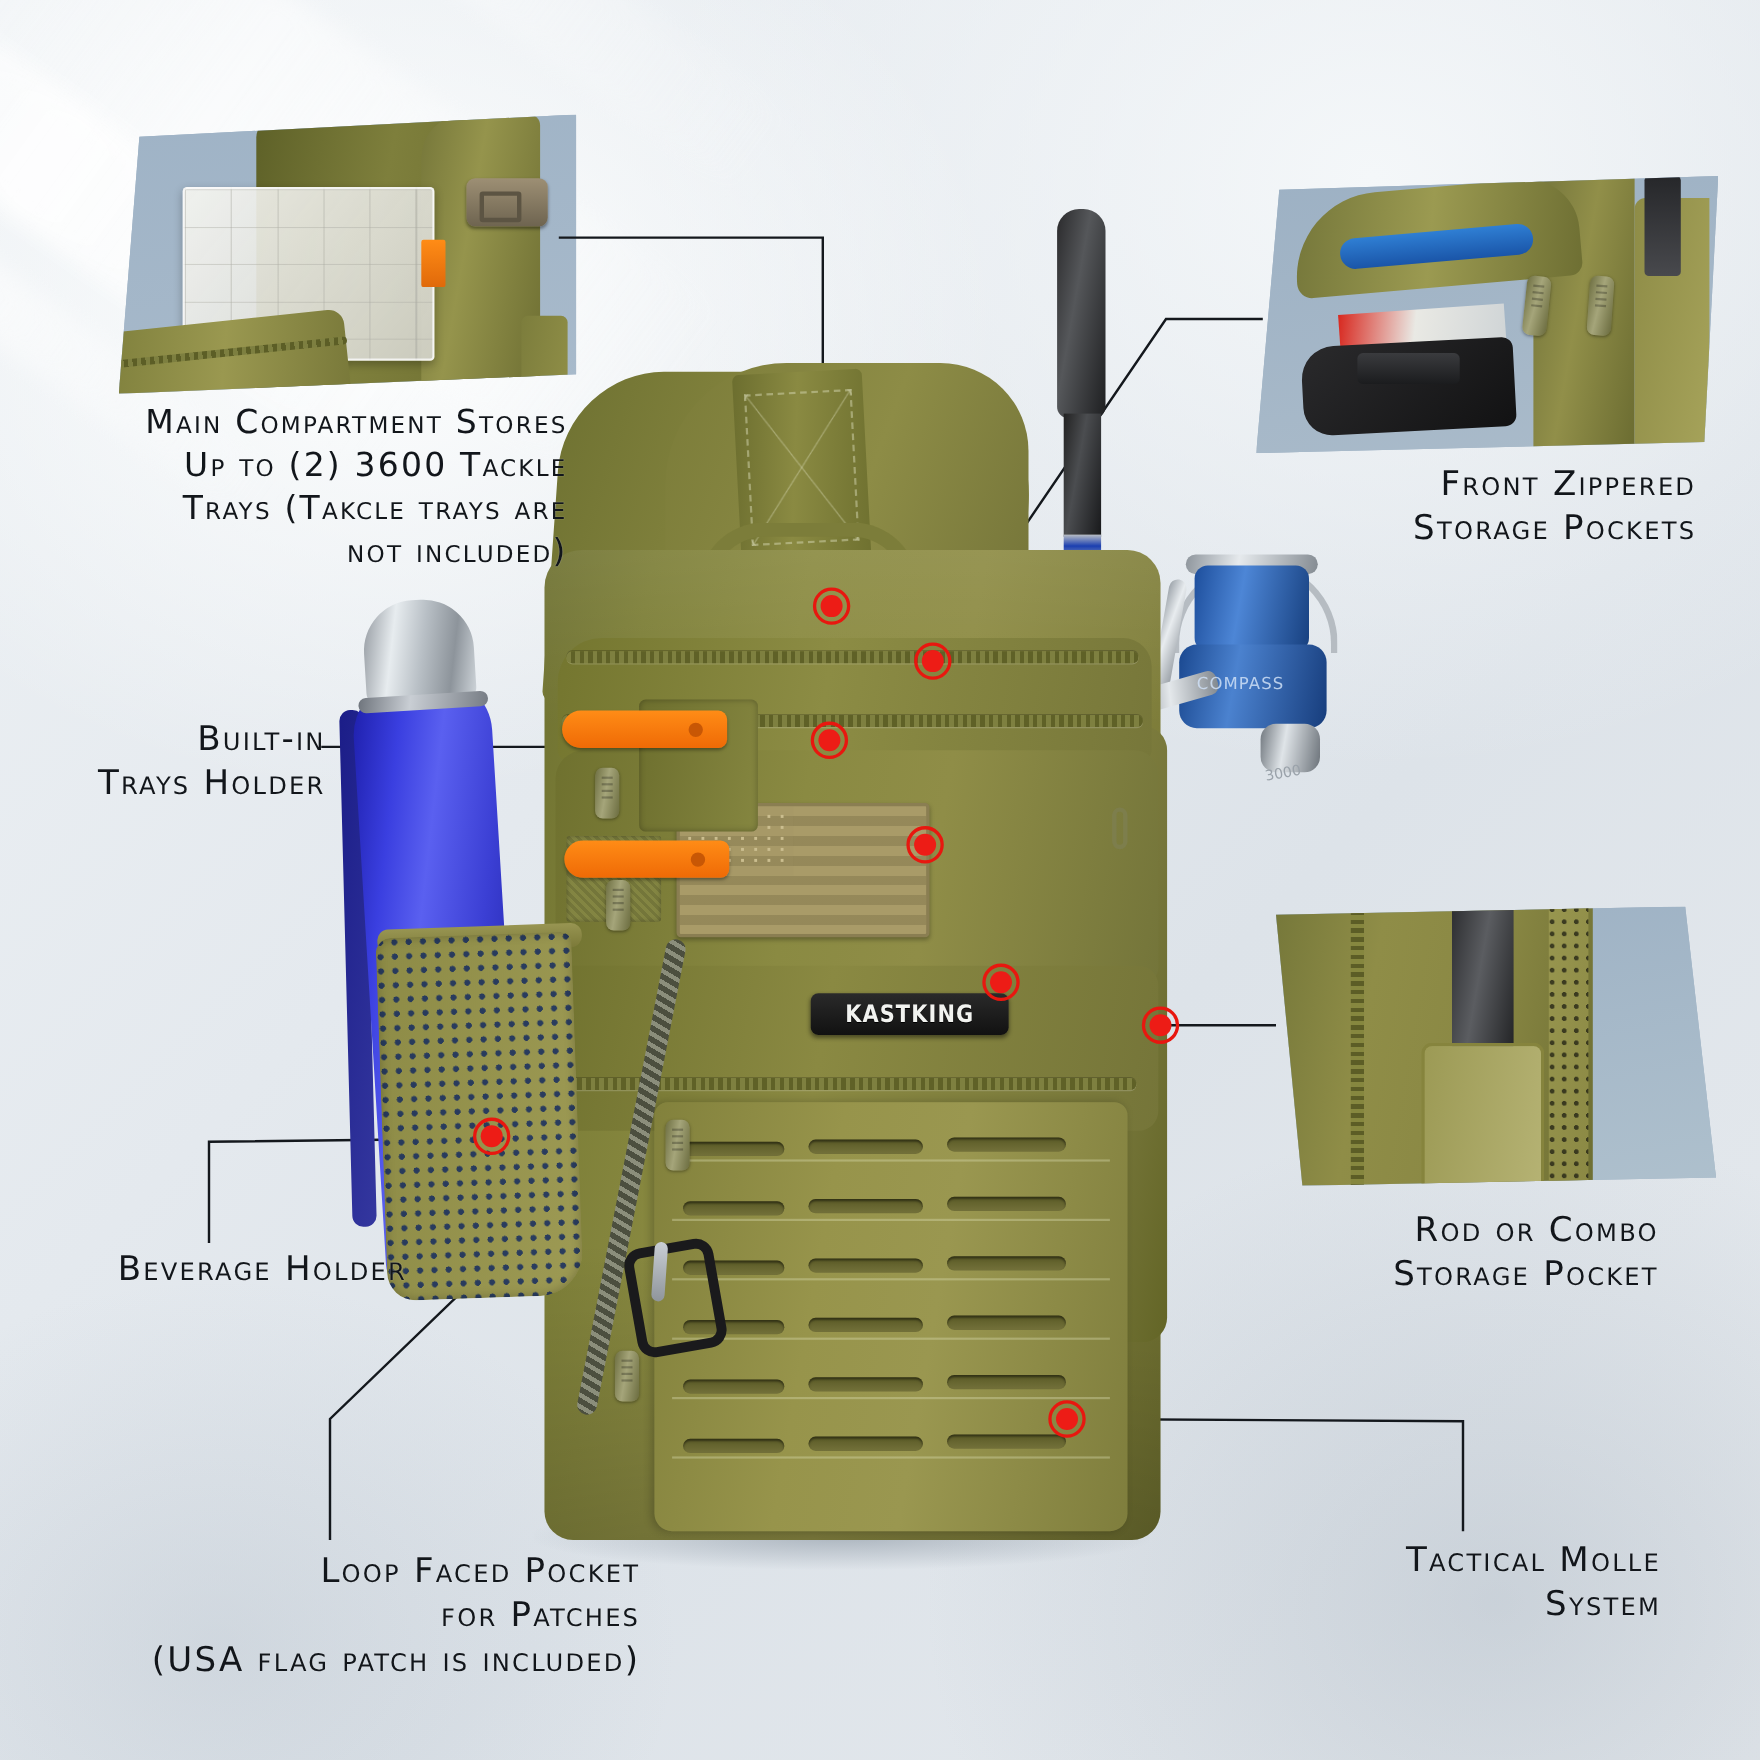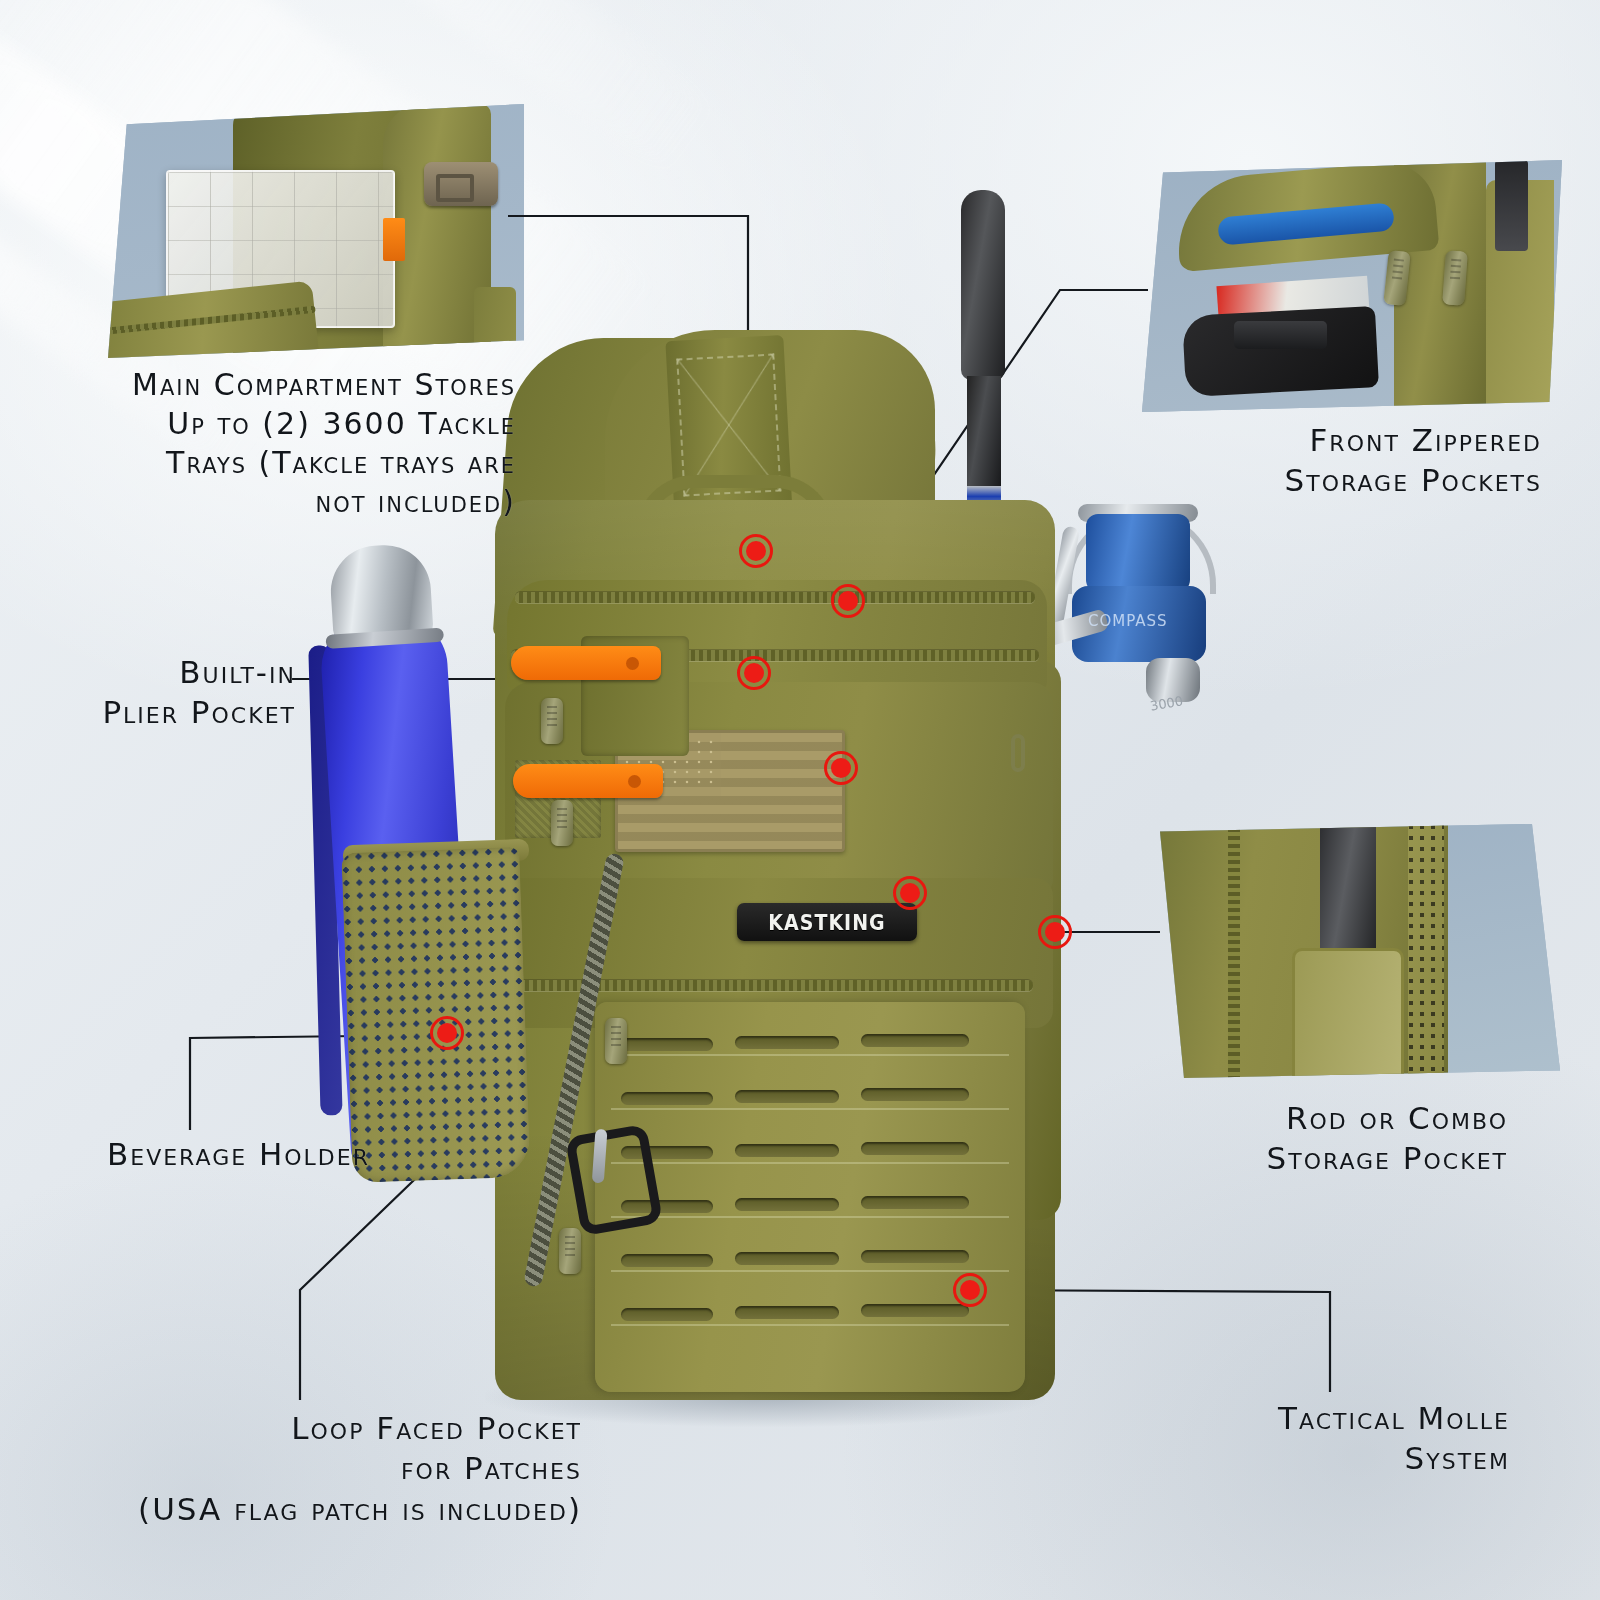--- a/index.html
+++ b/index.html
@@ -494,21 +494,21 @@
 
 <div class="label tall" style="left:46px; top:365px; width:470px;">Main Compartment Stores
 Up to (2) 3600 Tackle
 Trays (Takcle trays are
 not included)</div>
 
 <div class="label" style="left:1162px; top:420px; width:380px;">Front Zippered
 Storage Pockets</div>
 
 <div class="label" style="left:46px; top:652px; width:250px;">Built-in
-Plier Pocket</div>
+Trays Holder</div>
 
 <div class="label" style="left:20px; top:1134px; width:350px;">Beverage Holder</div>
 
 <div class="label" style="left:22px; top:1408px; width:560px;">Loop Faced Pocket
 for Patches
 (USA flag patch is included)</div>
 
 <div class="label" style="left:1148px; top:1098px; width:360px;">Rod or Combo
 Storage Pocket</div>
 

